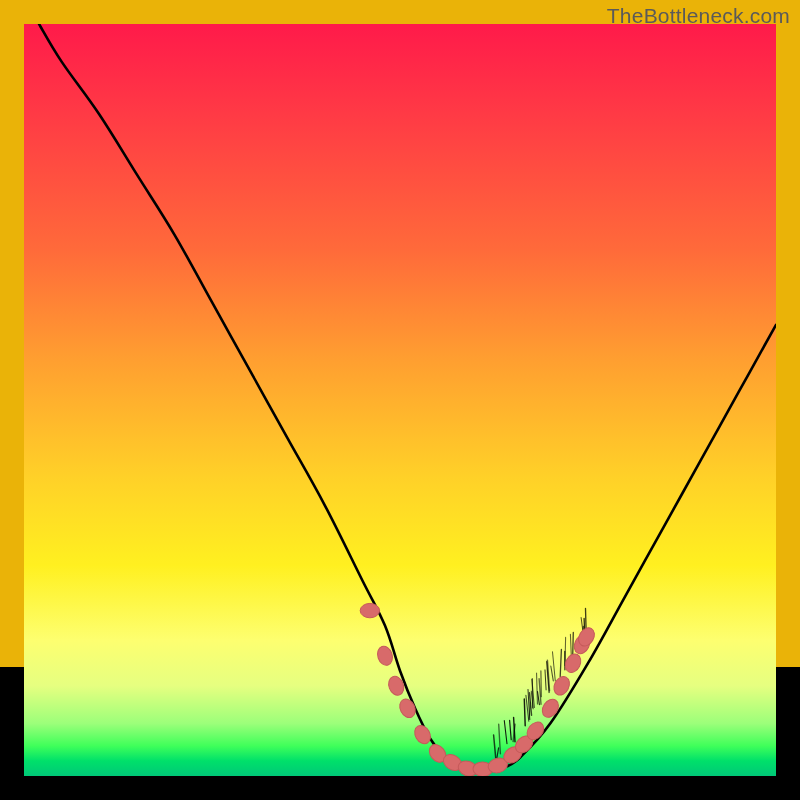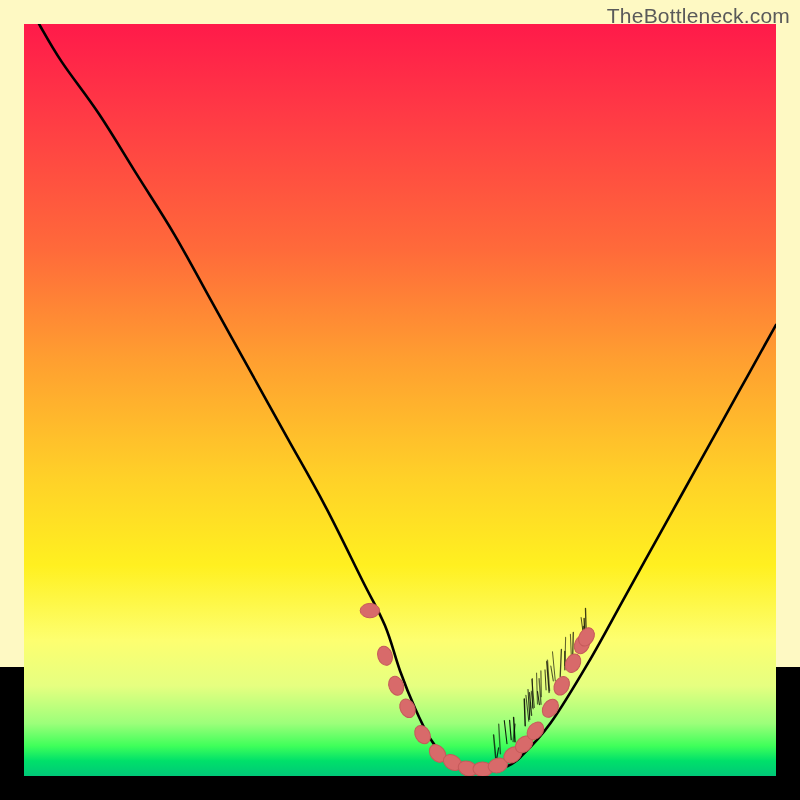--- a/index.html
+++ b/index.html
@@ -10,21 +10,21 @@
     background: #000;
     overflow: hidden;
     font-family: Arial, Helvetica, sans-serif;
   }
   .frame {
     position: absolute;
     left: 0;
     top: 0;
     width: 800px;
     height: 667px;
-    background: #fef9c3;
+    background: #eab308;
   }
   .plot-area {
     position: absolute;
     left: 24px;
     top: 24px;
     width: 752px;
     height: 752px;
     
     background: linear-gradient(to bottom,
       #ff1a4a 0%,

